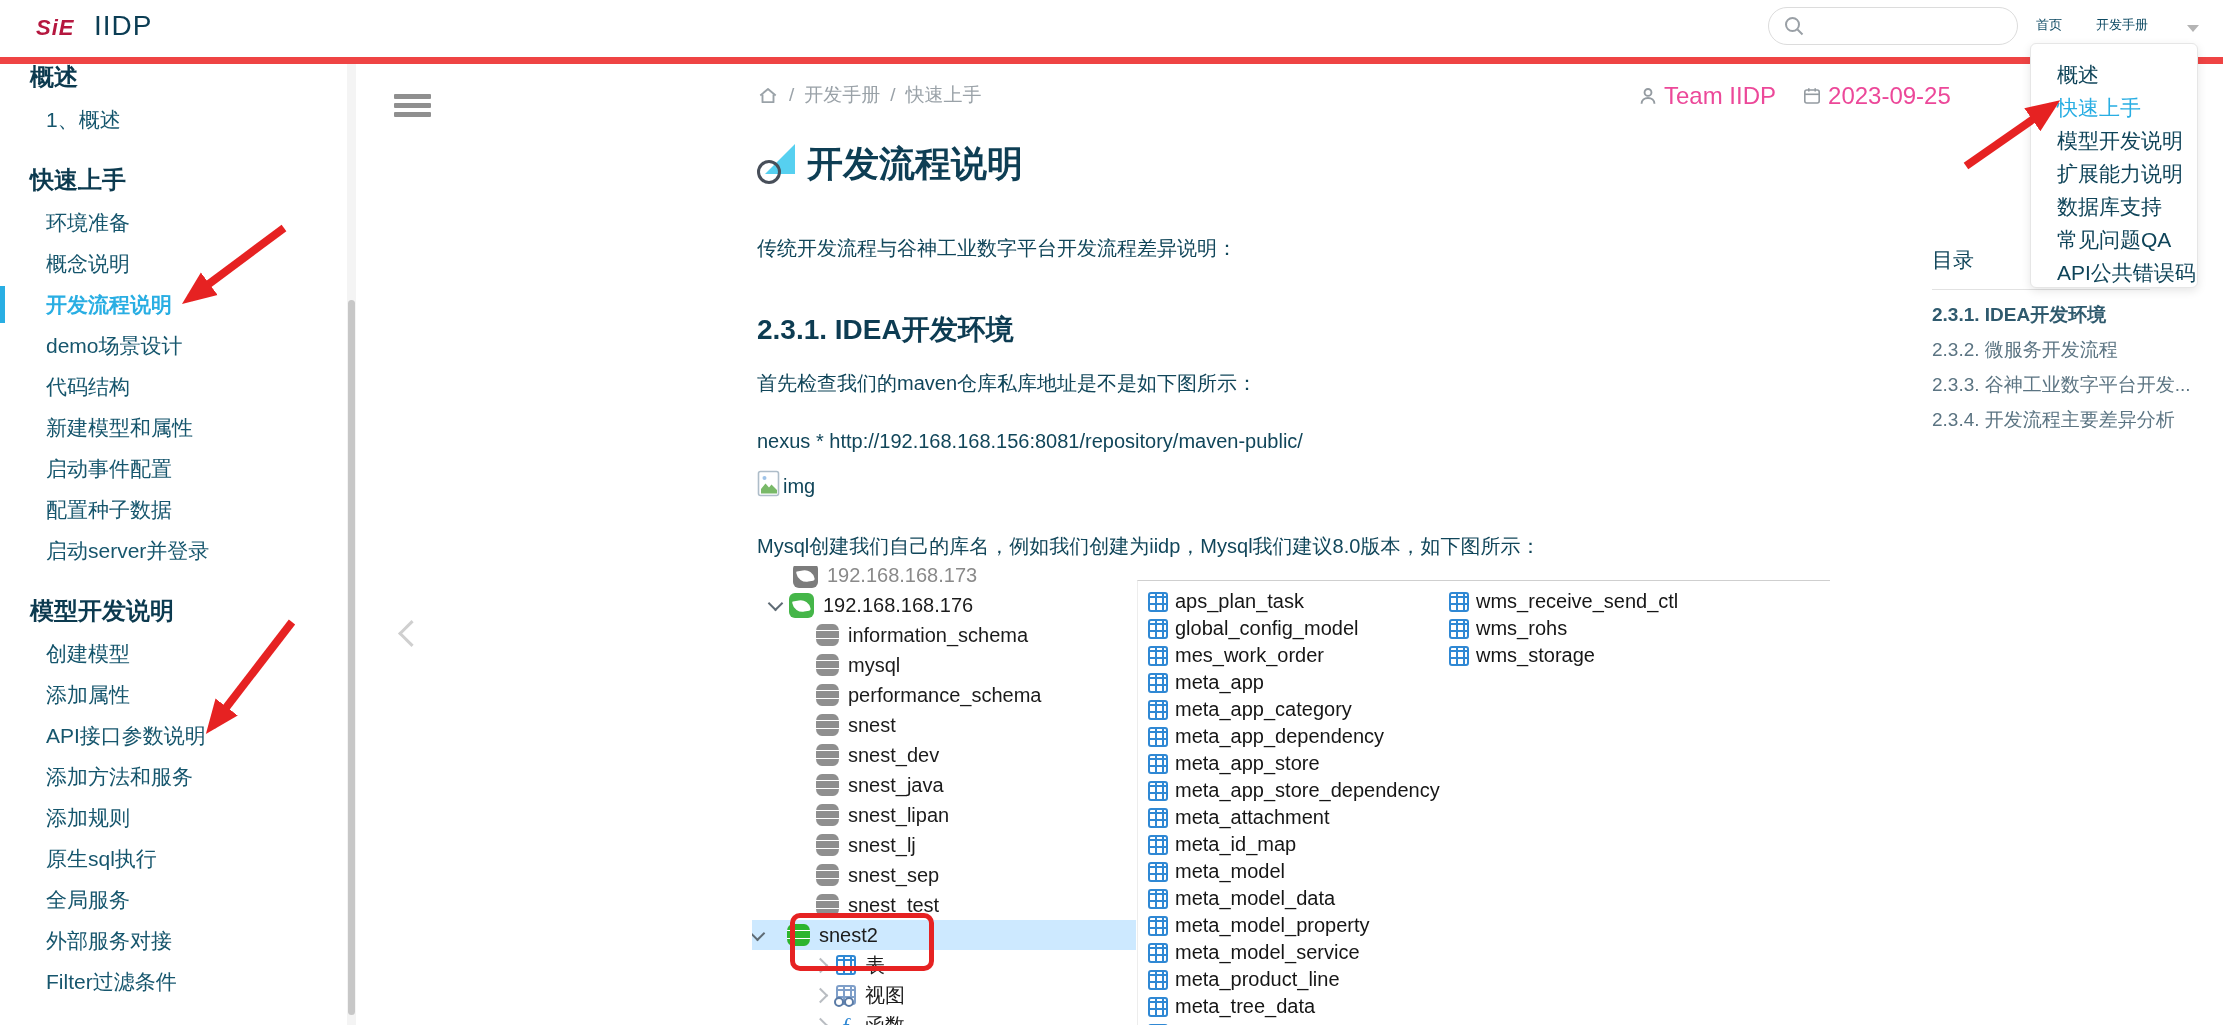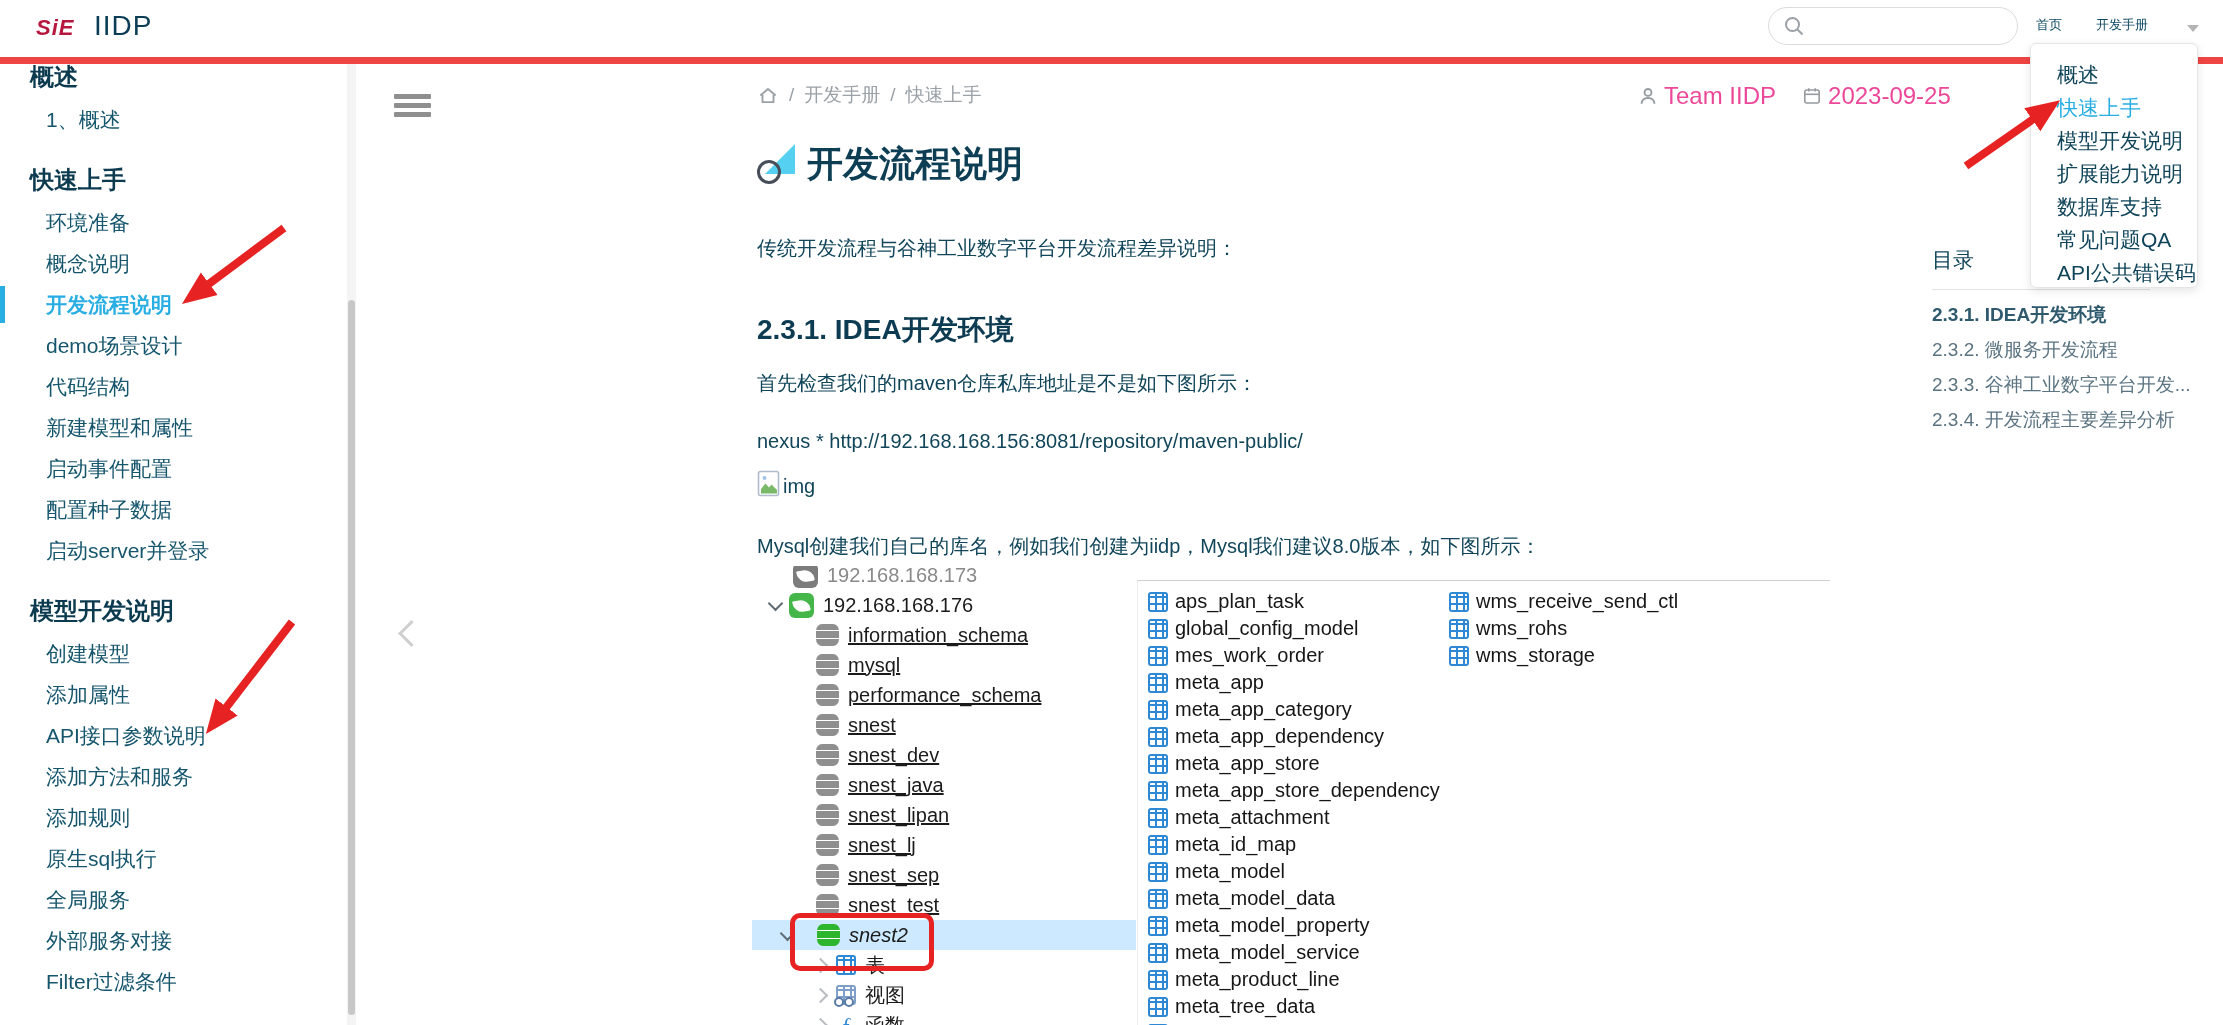--- a/index.html
+++ b/index.html
@@ -55,21 +55,21 @@
   .p4{top:531px;}
   .imgline{position:absolute;left:757px;top:470px;display:flex;align-items:flex-end;gap:2px;font-size:20px;color:#11465a;z-index:10;}
 
   
   .shot{position:absolute;left:752px;top:566px;width:1078px;height:459px;background:#fff;overflow:hidden;z-index:10;}
   .tree{position:absolute;left:0;top:0;width:384px;height:100%;}
   .tree-inner{position:absolute;left:0;top:-6px;right:0;}
   .trow{height:30px;display:flex;align-items:center;font-size:20px;color:#1b1b1b;white-space:nowrap;}
   .trow .lbl{margin-left:9px;}
   .ind-srv{padding-left:18px;align-items:center;}
-  .ind-db{padding-left:64px;text-decoration:underline;}
+  .ind-db{padding-left:64px;}
   .ind-child{padding-left:63px;}
   .trow.selected{background:#cde9ff;}
   .chev{width:9px;height:9px;border-right:2.5px solid #5f6b75;border-bottom:2.5px solid #5f6b75;display:inline-block;flex:0 0 auto;}
   .chev.down{transform:rotate(45deg);margin-right:8px;margin-top:-4px;}
   .chev.right{transform:rotate(-45deg);border-color:#b9bdc2;margin-right:10px;}
   .srv-icon{position:relative;width:25px;height:25px;border-radius:6px;background:#45b649;overflow:hidden;flex:0 0 auto;}
   .srv-icon.gray{background:#7c7c7c;}
   .srv-icon::after{content:'';position:absolute;left:4px;top:7px;width:17px;height:12px;background:#fff;border-radius:1px 11px 2px 11px;transform:rotate(-10deg);}
   .db-icon{width:23px;height:22px;border-radius:6px/7px;flex:0 0 auto;
     background:linear-gradient(to bottom,#8f8f8f 0 26%,#fff 26% 34%,#8f8f8f 34% 62%,#fff 62% 70%,#8f8f8f 70% 100%);}
@@ -281,21 +281,21 @@
             <div class="trow ind-db">
               <span class="db-icon"></span>
               <span class="lbl">snest_sep</span>
             </div>
 
             <div class="trow ind-db">
               <span class="db-icon"></span>
               <span class="lbl">snest_test</span>
             </div>
           </div>
-        <div class="trow selected" style="padding-left:30px;font-style:italic;">
+        <div class="trow selected" style="">
           <span class="chev down"></span>
           <span class="db-icon green" style="margin-left:16px;"></span>
           <span class="lbl">snest2</span>
         </div>
         <div class="trow ind-child">
           <span class="chev right"></span>
           <span class="tbl-icon"></span>
           <span class="lbl">表</span>
         </div>
         <div class="trow ind-child">

